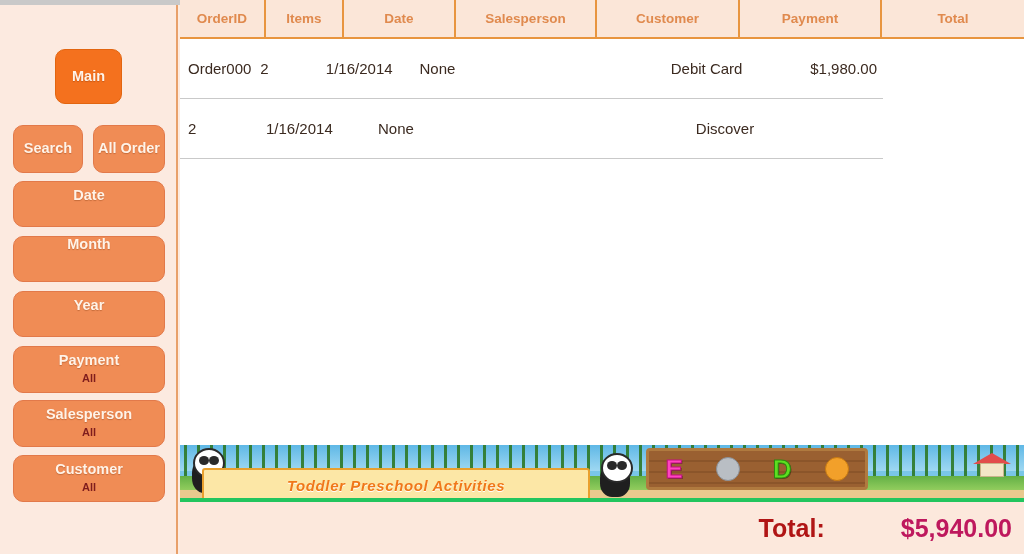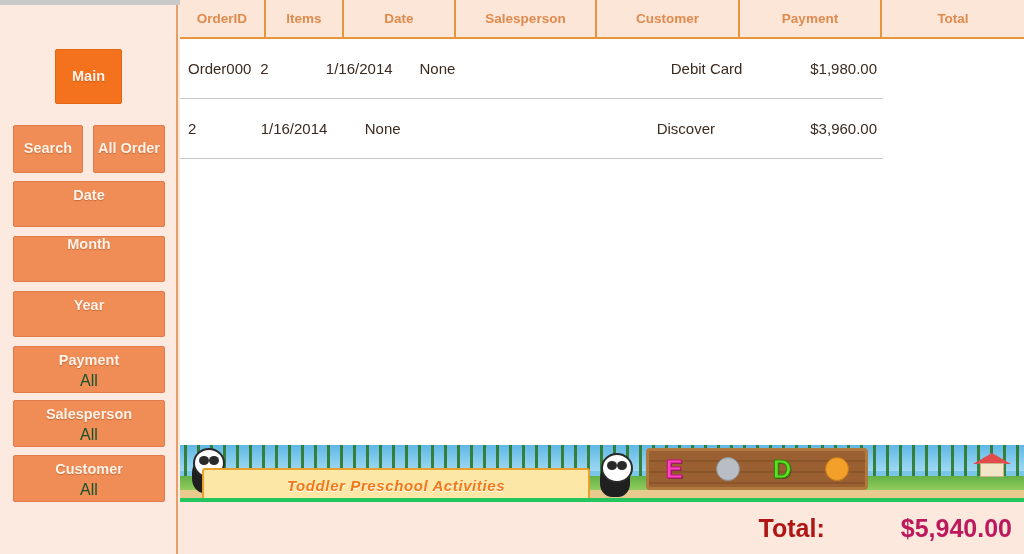--- a/index.html
+++ b/index.html
@@ -34,39 +34,39 @@
     width: 178px;
     height: 549px;
     background: #FCEAE0;
     border-right: 2px solid #E8A06A;
     box-sizing: border-box;
   }
   .btn {
     position: absolute;
     background: #F08C55;
     border: 1px solid #E2794A;
-    border-radius: 2px;
+    border-radius: 10px;
     color: #FFF3E8;
     font-weight: bold;
     text-align: center;
     text-shadow: 0 1px 1px rgba(120,50,10,0.35);
     box-sizing: border-box;
     cursor: pointer;
     user-select: none;
   }
   .btn .lbl {
     display: block;
     font-size: 14.5px;
     line-height: 1.1;
   }
   .btn .sub {
     display: block;
-    color: #14532d;
-    font-size: 16px;
-    font-weight: normal;
+    color: #7f1d1d;
+    font-size: 11px;
+    font-weight: bold;
     text-shadow: none;
     margin-top: 3px;
   }
 
   .btn-main {
     left: 55px; top: 44px;
     width: 67px; height: 55px;
     background: #F4711E;
     border: 1px solid #E2650F;
     display: flex;
@@ -381,21 +381,20 @@
         <div class="cell center c-pay">Debit Card</div>
         <div class="cell right  c-total">$1,980.00</div>
       </div>
 
       <div class="row">
         <div class="cell left   c-items">2</div>
         <div class="cell left   c-date">1/16/2014</div>
         <div class="cell left   c-sales">None</div>
         <div class="cell left   c-cust"></div>
         <div class="cell center c-pay">Discover</div>
-        <div class="cell right  c-total">$3,960.00</div>
       </div>
 
     </div>
 
     <div class="ad">
       <div class="sky"></div>
       <div class="trees"></div>
       <div class="ground"></div>
       <div class="sand"></div>
 

